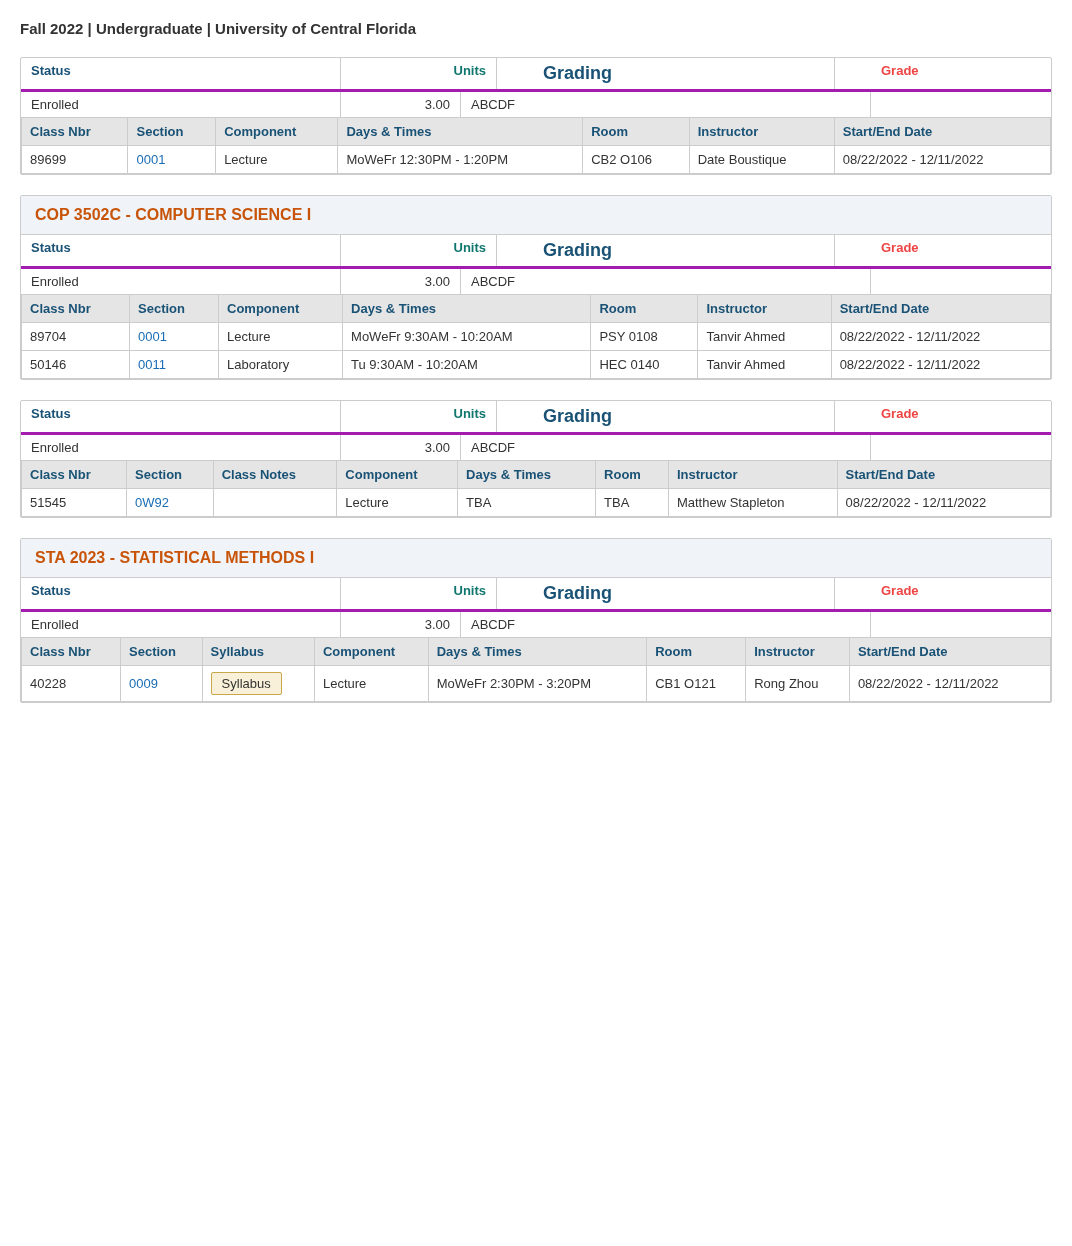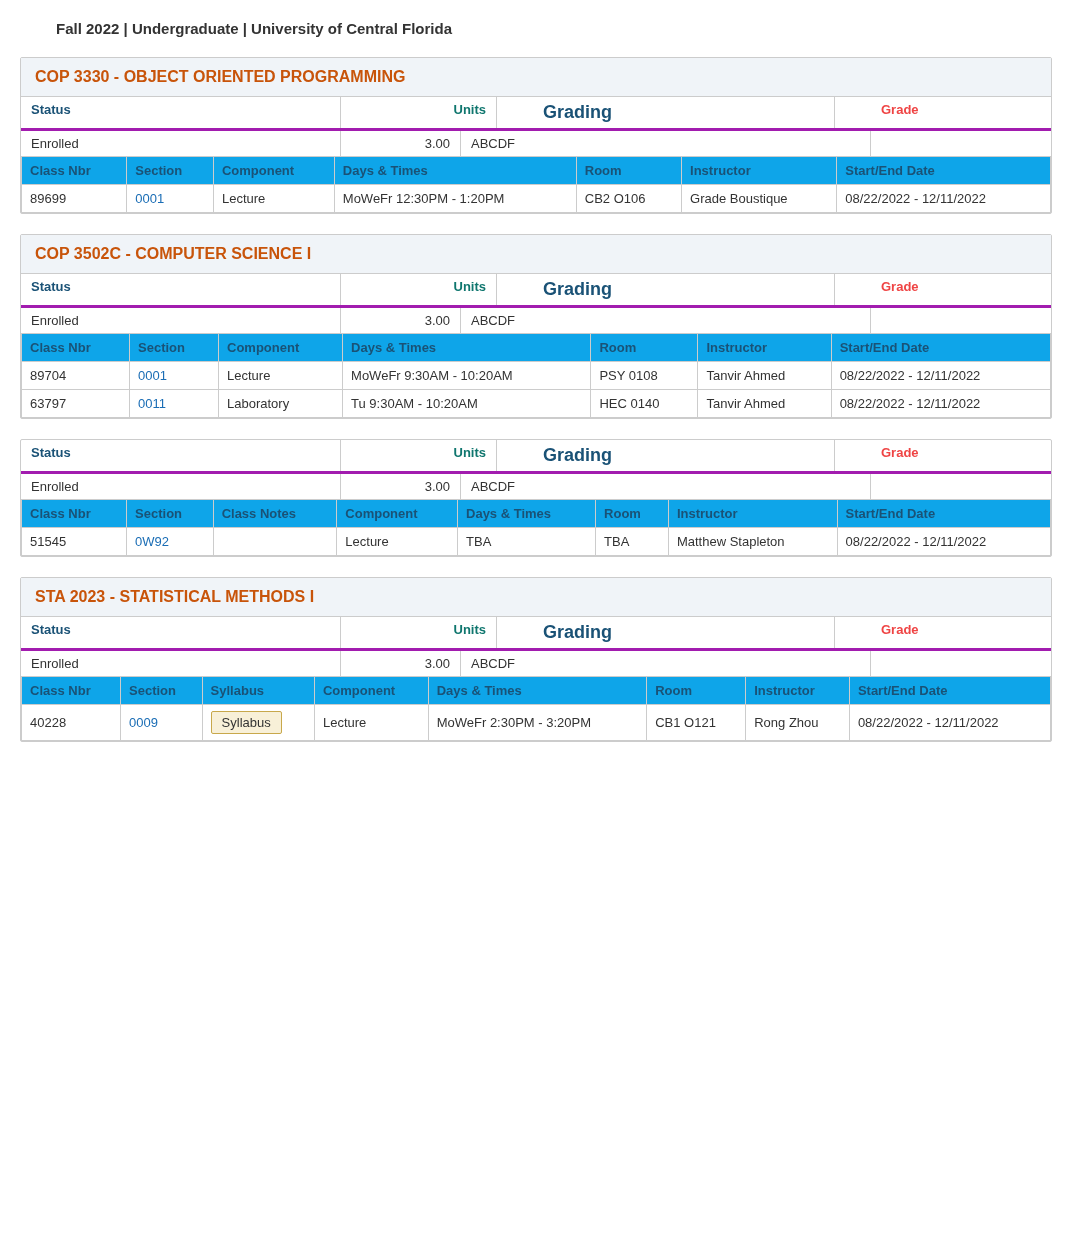--- a/index.html
+++ b/index.html
@@ -9,21 +9,20 @@
       background: #fff;
       color: #333;
       padding: 20px;
       width: 1072px;
     }
     .page-title {
       font-weight: bold;
       font-size: 15px;
       margin-bottom: 20px;
       color: #333;
-      margin-left: 36px;
     }
     .course-block {
       border: 1px solid #ccc;
       margin-bottom: 20px;
       border-radius: 2px;
     }
     .course-header {
       background: #f0f4f8;
       border-bottom: 1px solid #ccc;
       padding: 10px 14px;
@@ -31,21 +30,21 @@
     .course-title {
       color: #c8540a;
       font-weight: bold;
       font-size: 16px;
     }
     .data-table {
       width: 100%;
       border-collapse: collapse;
     }
     .data-table th {
-      background: #0ea5e9;
+      background: #e5e5e5;
       color: #1a5276;
       font-weight: bold;
       font-size: 13px;
       padding: 6px 8px;
       border: 1px solid #ccc;
       text-align: left;
       vertical-align: middle;
     }
     .data-table td {
       padding: 6px 8px;
@@ -131,21 +130,20 @@
       font-size: 13px;
     }
   </style>
 </head>
 <body>
 
 <div class="page-title">Fall 2022 | Undergraduate | University of Central Florida</div>
 
 <div id="courses-container">
     <div class="course-block">
-      <div class="course-header"><span class="course-title">COP 3330 - OBJECT ORIENTED PROGRAMMING</span></div>
       <div class="status-info-row">
         <div class="status-label-cell">Status</div>
         <div class="units-label-cell">Units</div>
         <div class="grading-label-cell">Grading</div>
         <div class="grade-label-cell">Grade</div>
       </div>
       <div class="status-data-row">
         <div class="status-data-cell">Enrolled</div>
         <div class="units-data-cell">3.00</div>
         <div class="grading-data-cell">ABCDF</div>
@@ -164,21 +162,21 @@
             <th>Start/End Date</th>
           </tr>
         </thead>
         <tbody>
           <tr>
             <td>89699</td>
             <td><a href="#" class="link-blue">0001</a></td>
             <td>Lecture</td>
             <td>MoWeFr 12:30PM - 1:20PM</td>
             <td>CB2 O106</td>
-            <td>Grade Boustique</td>
+            <td>Date Boustique</td>
             <td>08/22/2022 - 12/11/2022</td>
           </tr>
         </tbody>
       </table>
     </div>
     <div class="course-block">
       <div class="course-header"><span class="course-title">COP 3502C - COMPUTER SCIENCE I</span></div>
       <div class="status-info-row">
         <div class="status-label-cell">Status</div>
         <div class="units-label-cell">Units</div>
@@ -208,21 +206,21 @@
           <tr>
             <td>89704</td>
             <td><a href="#" class="link-blue">0001</a></td>
             <td>Lecture</td>
             <td>MoWeFr 9:30AM - 10:20AM</td>
             <td>PSY  0108</td>
             <td>Tanvir Ahmed</td>
             <td>08/22/2022 - 12/11/2022</td>
           </tr>
           <tr>
-            <td>63797</td>
+            <td>50146</td>
             <td><a href="#" class="link-blue">0011</a></td>
             <td>Laboratory</td>
             <td>Tu 9:30AM - 10:20AM</td>
             <td>HEC  0140</td>
             <td>Tanvir Ahmed</td>
             <td>08/22/2022 - 12/11/2022</td>
           </tr>
         </tbody>
       </table>
     </div>

